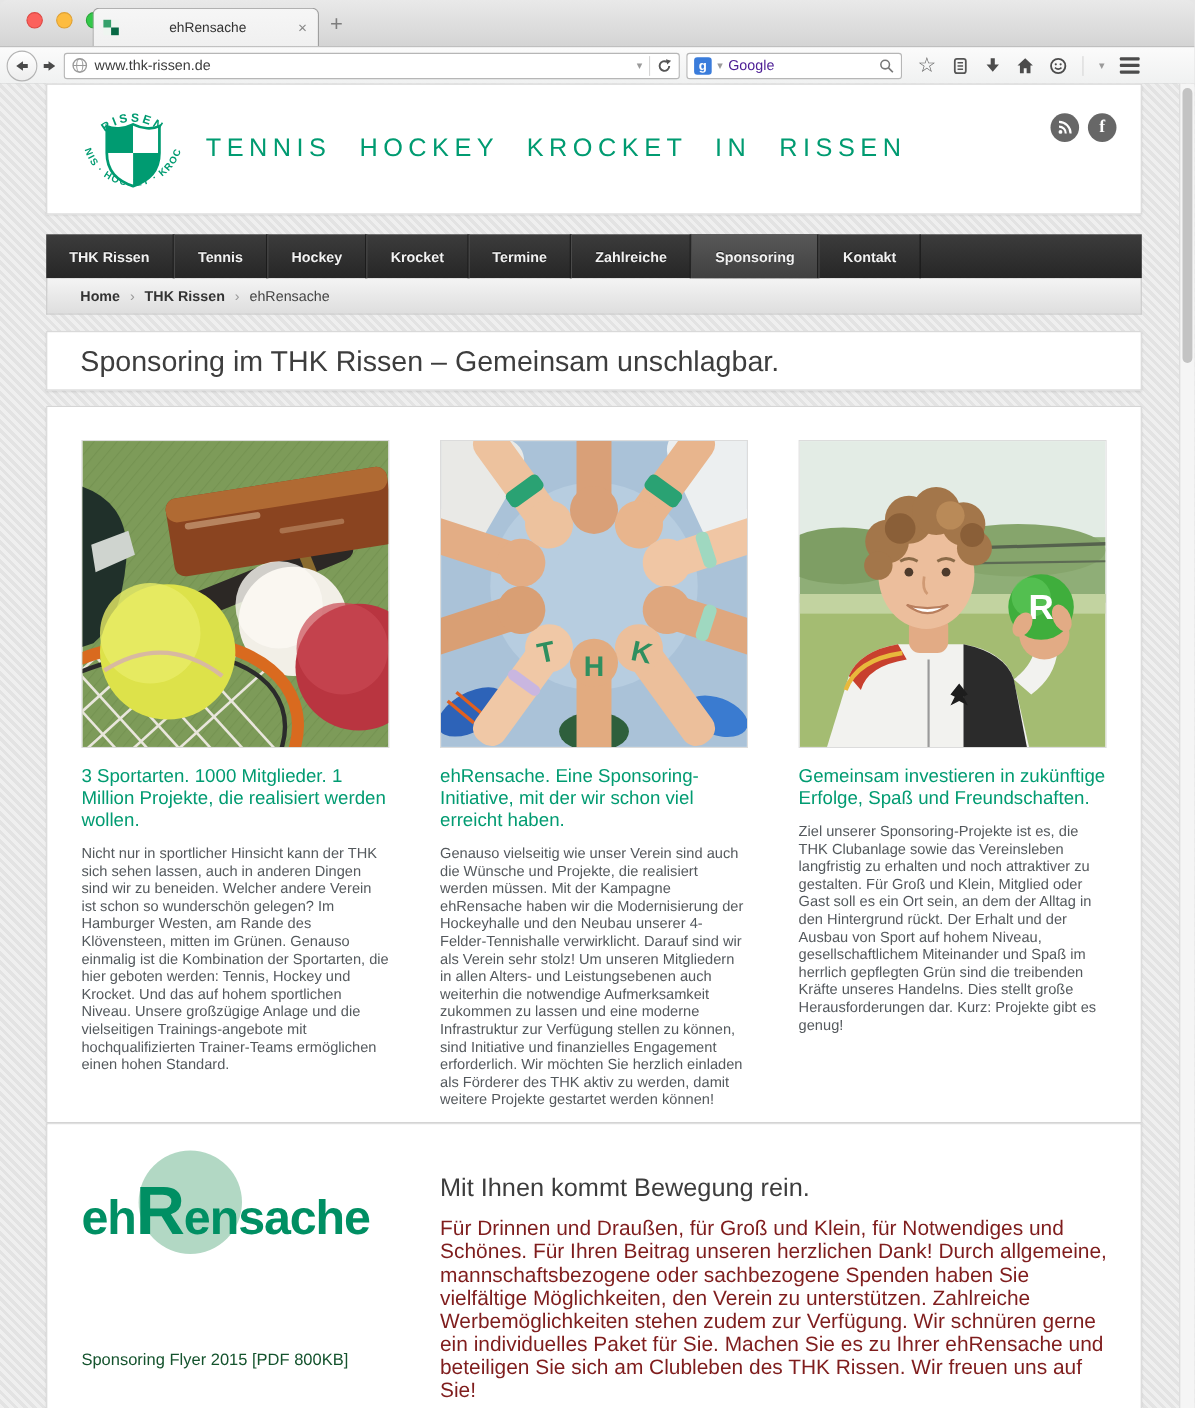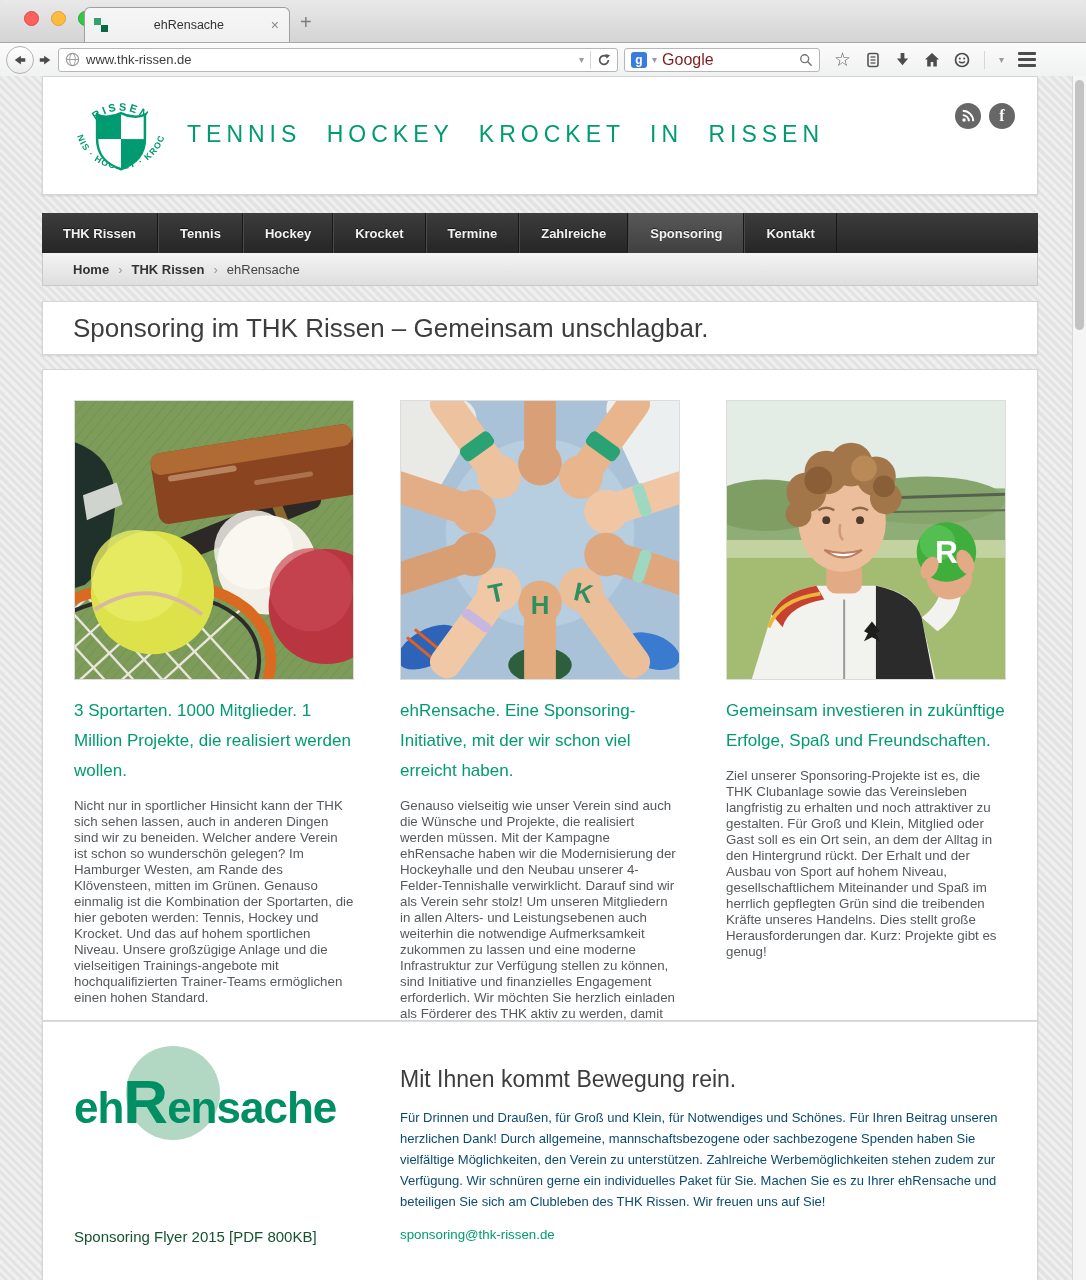--- a/index.html
+++ b/index.html
@@ -50,21 +50,21 @@
   .mini-caret{color:#9a9a9a;font-size:10px;}
   .vdiv{width:1px;height:18px;background:#d6d6d6;}
   .searchfield{
     flex:0 0 196px;height:24px;border:1px solid #b6b6b6;border-radius:3px;background:#fff;
     display:flex;align-items:center;padding:0 6px;gap:5px;box-sizing:border-box;
   }
   .gbadge{
     width:16px;height:16px;border-radius:3px;background:#3a7cdb;color:#fff;
     font-size:12px;font-weight:bold;text-align:center;line-height:16px;
   }
-  .search-text{flex:1;font-size:16px;color:#7f1d1d;}
+  .search-text{flex:1;font-size:13px;color:#4c1d95;}
   .tbicons{display:flex;align-items:center;gap:14px;margin-left:8px;}
   .tbicon{display:flex;align-items:center;justify-content:center;}
   .star-glyph{font-size:19px;color:#5c5c5c;line-height:19px;}
   .hamburger{display:flex;flex-direction:column;gap:3px;}
   .hamburger span{display:block;width:18px;height:3px;background:#4c4c4c;border-radius:1px;}
   
   .page{
     position:absolute;top:76px;left:0;right:0;bottom:0;
     background:repeating-linear-gradient(45deg,#efefef 0px,#efefef 3px,#e3e3e3 3px,#e3e3e3 6px);
   }
@@ -107,39 +107,39 @@
   }
   .bc-bold{font-weight:bold;color:#333;}
   .bc-sep{color:#999;font-size:13px;}
   .title-card{height:54px;display:flex;align-items:center;padding:0 30px;}
   .page-title{margin:0;font-size:26px;font-weight:normal;color:#3d3d3d;}
   .main-card{height:652px;padding:30px 31px 0;overflow:hidden;}
   .cols{display:flex;gap:46px;}
   .col{width:280px;}
   .photo{width:278px;height:278px;border:1px solid #dcdcdc;display:block;}
   .col h3{
-    margin:16px 0 12px;font-size:17px;line-height:30px;
+    margin:16px 0 12px;font-size:17px;line-height:20px;
     font-weight:normal;color:#009b71;
   }
   .col p{margin:0;font-size:13.3px;line-height:16px;color:#54595d;}
   .footer-card{height:260px;position:relative;border-top:1px solid #dcdcdc;overflow:hidden;}
   .ehr-logo{position:absolute;left:31px;top:30px;width:300px;height:100px;}
   .ehr-circle{
     position:absolute;left:52px;top:-6px;width:94px;height:94px;border-radius:50%;
     background:#b2d8c4;
   }
   .ehr-text{
     position:relative;font-weight:bold;color:#008f63;font-size:44px;
     letter-spacing:-1px;line-height:100px;
   }
   .ehr-text .big-r{font-size:62px;}
   .flyer-link{position:absolute;left:31px;top:206px;font-size:15px;color:#14532d;}
   .footer-right{position:absolute;left:357px;top:44px;width:612px;}
   .footer-heading{margin:0 0 14px;font-size:23px;font-weight:normal;color:#3d3d3d;}
-  .footer-right p{margin:0;font-size:13px;line-height:21px;color:#0c4a6e;}
+  .footer-right p{margin:0;font-size:19px;line-height:21px;color:#7f1d1d;}
   .email-link{display:inline-block;margin-top:15px;font-size:13.3px;color:#009b71;}
   a{text-decoration:none;}
 </style>
 </head>
 <body>
 
 <div class="titlebar">
   <div class="lights">
     <span class="light red"></span>
     <span class="light yellow"></span>

